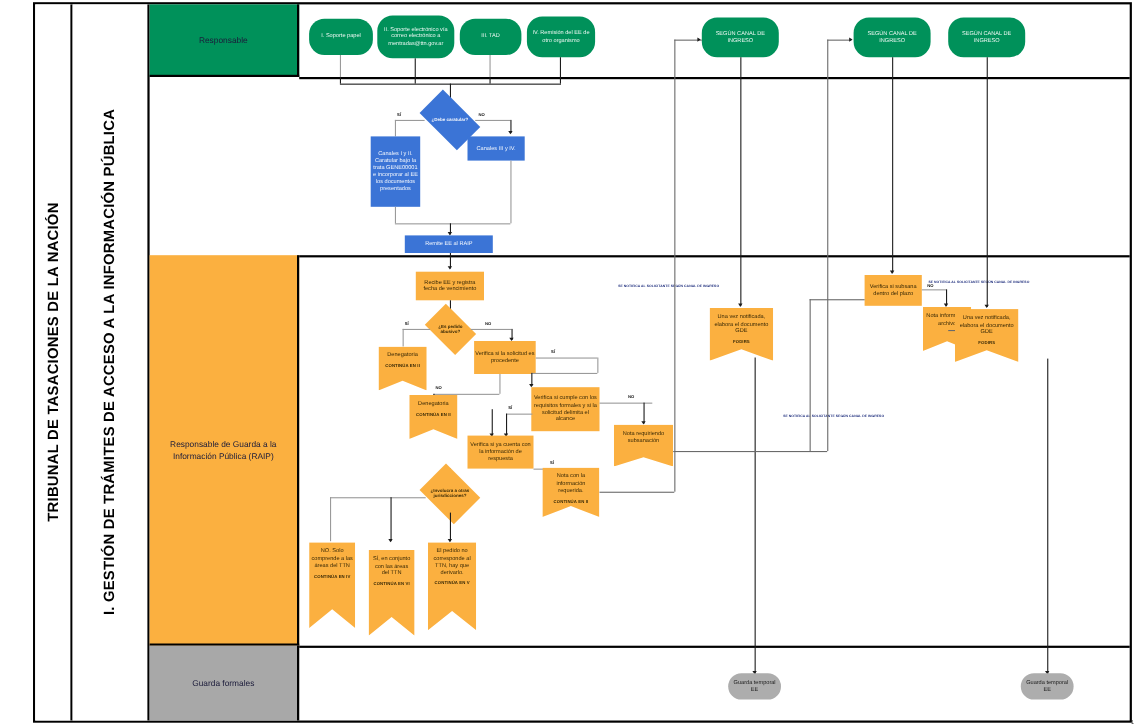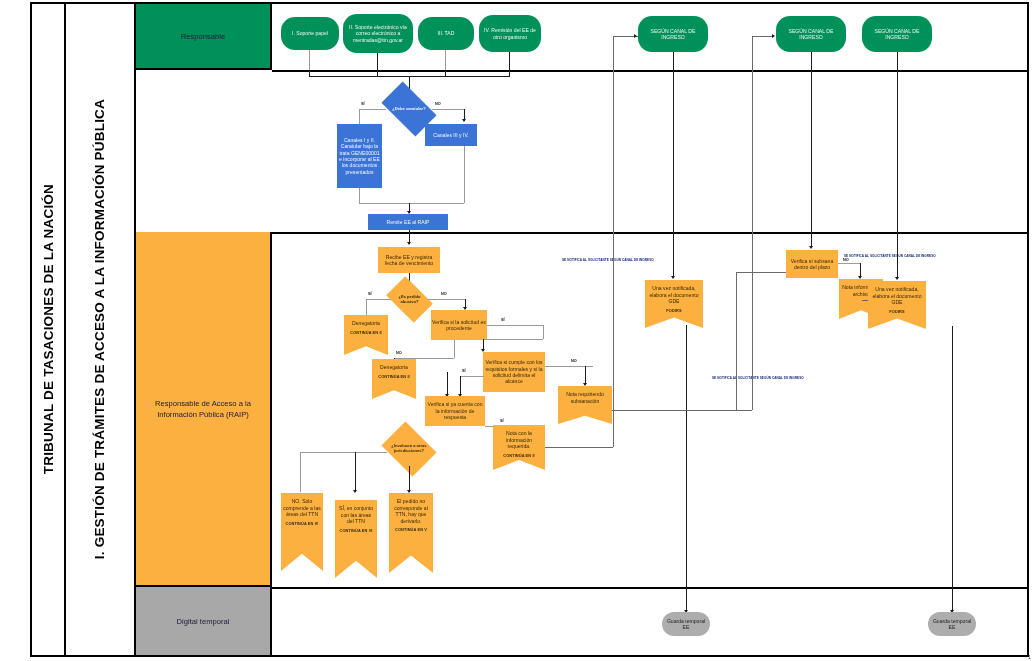--- a/index.html
+++ b/index.html
@@ -174,24 +174,24 @@
     <div class="vtext">TRIBUNAL DE TASACIONES DE LA NACIÓN</div>
   </div>
   <div class="vcol" id="col-proc">
     <div class="vtext">I. GESTIÓN DE TRÁMITES DE ACCESO A LA INFORMACIÓN PÚBLICA</div>
   </div>
 
   <div class="lane-label" id="lane-sol">
     <span>Responsable</span>
   </div>
   <div class="lane-label" id="lane-raip">
-    <span>Responsable de Acceso a la Información Pública (RAIP)</span>
+    <span>Responsable de Guarda a la Información Pública (RAIP)</span>
   </div>
   <div class="lane-label" id="lane-guard">
-    <span>Digital temporal</span>
+    <span>Guarda formales</span>
   </div>
 
   <div class="lane-sep" id="sep1"></div>
   <div class="lane-sep" id="sep2"></div>
   <div class="lane-sep" id="sep3"></div>
 
   <div class="node pill" style="left:281px; top:17px; width:58px; height:33px;">
     <span>I. Soporte papel</span>
   </div>
   <div class="node pill" style="left:343px; top:14px; width:70px; height:39px;">

